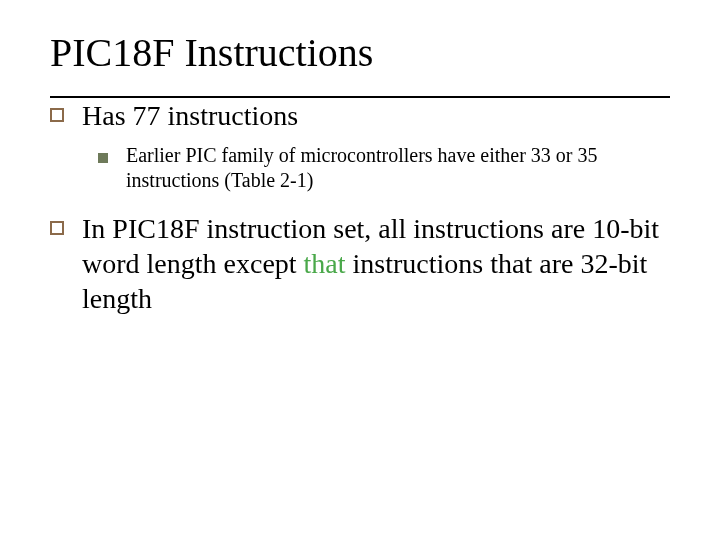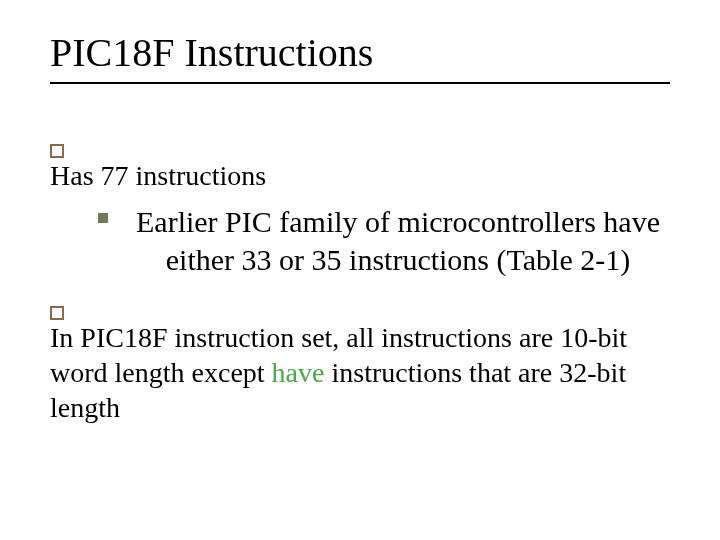--- a/index.html
+++ b/index.html
@@ -15,49 +15,46 @@
   .slide {
     box-sizing: border-box;
     width: 720px;
     height: 540px;
     padding: 30px 50px 40px 50px;
   }
   .title {
     font-size: 40px;
     line-height: 1.15;
     border-bottom: 2px solid #000;
-    padding-bottom: 6px;
-    margin-bottom: 50px;
+    padding-bottom: 20px;
   }
   .body {
     font-size: 28px;
     line-height: 1.25;
   }
   .l1 {
     display: flex;
     margin-bottom: 10px;
-    flex-direction: column;
   }
   .l1 .bullet {
     width: 14px;
     height: 14px;
     border: 2px solid #8b6a4a;
     box-sizing: border-box;
     margin-top: 10px;
     margin-right: 18px;
     flex: 0 0 auto;
   }
   .l1 .text {
     flex: 1 1 auto;
   }
   .l2 {
     display: flex;
     margin: 10px 0 18px 48px;
-    font-size: 30px;
-    text-align: center;
+    font-size: 20px;
   }
   .l2 .bullet {
     width: 10px;
     height: 10px;
     background: #6e7a5a;
     margin-top: 10px;
     margin-right: 18px;
     flex: 0 0 auto;
   }
   .l2 .text {
@@ -84,18 +81,18 @@
     </div>
 
     <div class="l2">
       <div class="bullet"></div>
       <div class="text">Earlier PIC family of microcontrollers have either 33 or 35 instructions (Table 2-1)</div>
     </div>
 
     <div class="l1">
       <div class="bullet"></div>
       <div class="text">
-        <span>In PIC18F instruction set, all instructions are 10-bit word length except </span><span class="hl">have</span><span> instructions that are 32-bit length</span>
+        <span>In PIC18F instruction set, all instructions are 10-bit word length except </span><span class="hl">that</span><span> instructions that are 32-bit length</span>
       </div>
     </div>
 
   </div>
 </div>
 
 </body></html>

